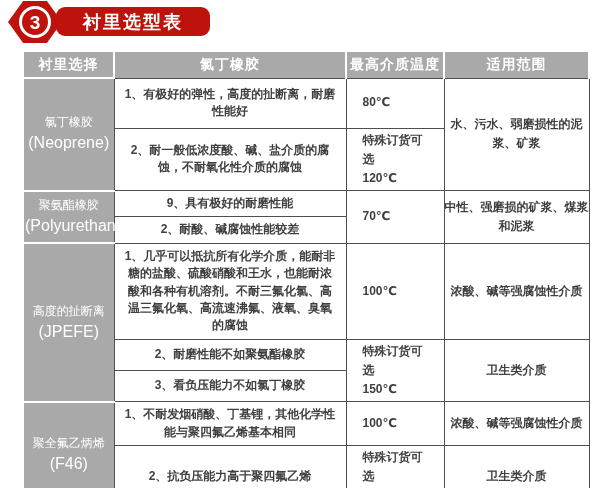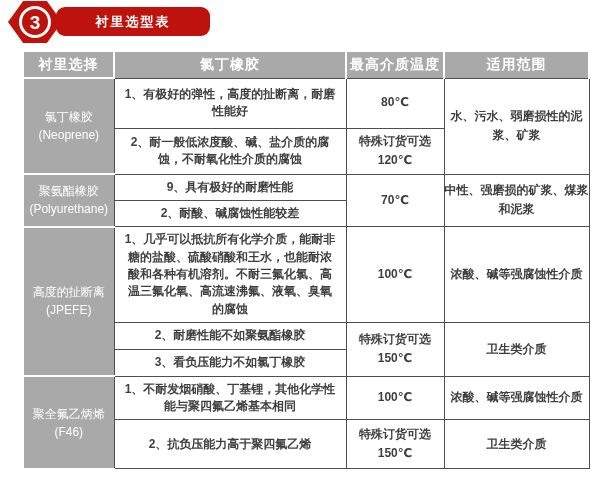--- a/index.html
+++ b/index.html
@@ -19,21 +19,21 @@
     display:flex; align-items:center; justify-content:center; z-index:2;
   }
   .hex-circle {
     width:26px; height:26px; border:3px solid #fff; border-radius:50%;
     color:#fff; font-weight:bold; font-size:19px; line-height:1;
     display:flex; align-items:center; justify-content:center;
   }
   .banner {
     position:absolute; left:56px; top:7px; width:154px; height:29px;
     background:var(--accent); border-radius:9px;
-    color:#fff; font-weight:bold; font-size:13px; letter-spacing:2px;
+    color:#fff; font-weight:bold; font-size:18px; letter-spacing:2px;
     display:flex; align-items:center; justify-content:center; z-index:1;
   }
 
   
   table.lining {
     border-collapse:collapse; table-layout:fixed;
     margin-left:22px; width:566px;
   }
   .lining th {
     background:var(--gray); color:#ffffff;
@@ -48,23 +48,23 @@
     font-size:12px; color:#3f3f3f; font-weight:600;
     vertical-align:middle;
   }
   .lining td.gray {
     background:var(--gray); color:#ffffff; font-weight:normal;
     text-align:center; border:2px solid #ffffff;
     border-right:1px solid var(--line);
     padding:0 1px; line-height:1.5;
   }
   .lining td.perf  { text-align:center;  padding:4px 8px; line-height:1.45; }
-  .lining td.temp  { text-align:center; padding:2px 4px; line-height:1.6; white-space:pre-line; }
+  .lining td.temp  { text-align:left; padding:2px 16px; line-height:1.6; white-space:pre-line; }
   .lining td.range { text-align:center; padding:2px 0; line-height:1.6; }
-  .name-en { font-size:12px; }
+  .name-en { font-size:16px; }
 </style>
 </head>
 <body style="--accent: #be120d; --gray: #a9a9a9; --line: #4f4f4f;">
 
 <div class="header-area">
   <div class="hexagon">
     <div class="hex-circle">3</div>
   </div>
   <div class="banner">
     <span>衬里选型表</span>

